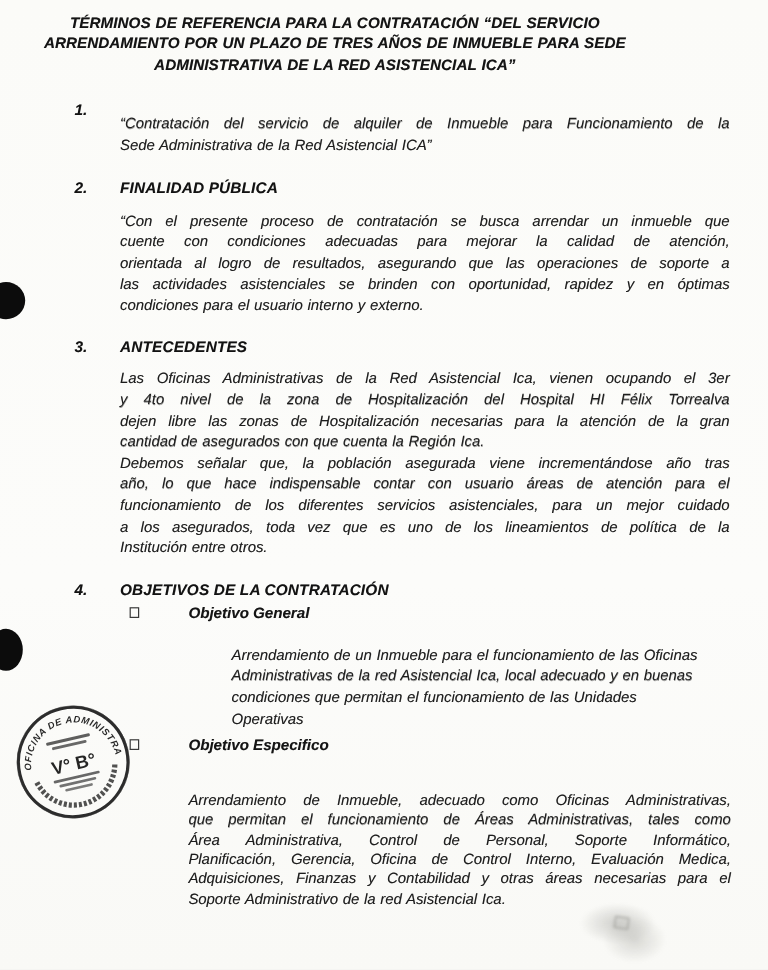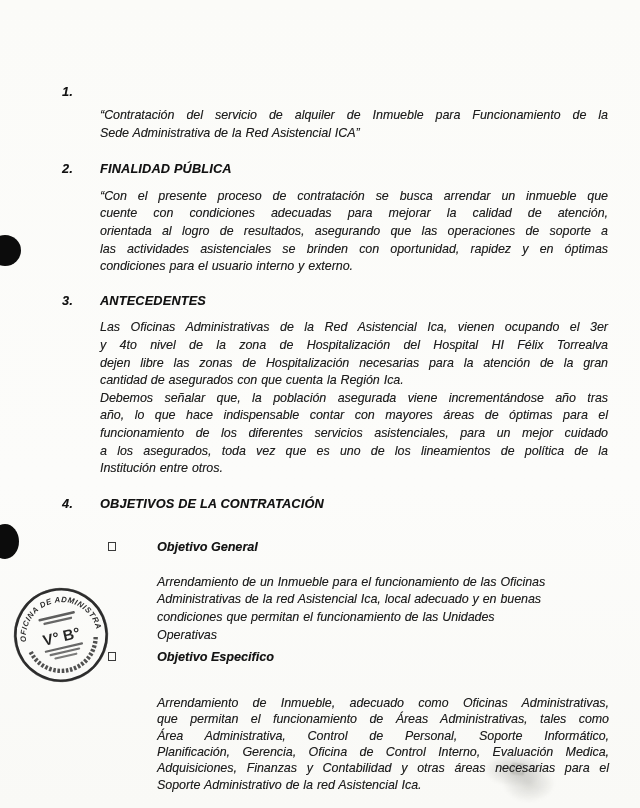--- a/index.html
+++ b/index.html
@@ -28,32 +28,32 @@
   }
   .sec-heading {
     position:relative; font-weight:bold; font-size:12.7px; color:#121212;
     letter-spacing:0.2px;
   }
   .sec-number { position:absolute; left:-38px; top:0; font-weight:bold; }
   .m1 { margin-top:5px; }
   .lines > div { text-align:justify; text-align-last:justify; word-spacing:0.5px; }
   .lines > div:last-of-type { text-align-last:left; }
   .lines.center > div { text-align:center; text-align-last:center; }
-  .lines.left > div { text-align:right; text-align-last:left; }
-  .p-s1 { margin-top:28px; }
+  .lines.left > div { text-align:right; text-align-last:left;margin-left:36px; }
+  .p-s1 { margin-top:16px; }
   .h-s2 { margin-top:19px; }
   .p-s2 { margin-top:9px; }
   .h-s3 { margin-top:17px; }
   .p-s3a { margin-top:9px; }
   .p-s3b { margin-top:0; }
   .h-s4 { margin-top:18px; }
   
   .sub { position:relative; margin-left:57px; width:452px; }
   .sub-heading { font-weight:bold; font-size:12.6px; color:#141414; }
-  .h-sub1 { margin-top:26px; }
+  .h-sub1 { margin-top:2px; }
   .p-sub1 { margin-top:17px; }
   .h-sub2 { margin-top:5px; }
   .p-sub2 { margin-top:28px; }
   .p-sub2 .lines > div { line-height:16.4px; }
   .square-bullet {
     position:absolute; left:-49px; top:3px; width:8px; height:9px;
     border:1.6px solid #3a3a3a; background:transparent;
   }
   
   .ink-blob { position:absolute; background:#0c0c0c; border-radius:50%; z-index:3; }
@@ -75,20 +75,26 @@
     position:absolute; left:12px; top:585px; width:98px; height:100px; z-index:4;
     transform:rotate(-13deg);
     opacity:0.92;
   }
 </style>
 </head>
 <body>
 
 <div class="page">
 
+  <div class="doc-title lines center">
+
+  <div>TÉRMINOS DE REFERENCIA PARA LA CONTRATACIÓN “DEL SERVICIO</div>
+      <div>ARRENDAMIENTO POR UN PLAZO DE TRES AÑOS DE INMUEBLE PARA SEDE</div>
+      <div>ADMINISTRATIVA DE LA RED ASISTENCIAL ICA”</div>
+    </div>
 
   <div class="content">
 
     <div class="sec-heading m1">
       <span class="sec-number">1.</span>
     </div>
     <div class="lines p-s1">
 
     <div>“Contratación del servicio de alquiler de Inmueble para Funcionamiento de la</div>
         <div>Sede Administrativa de la Red Asistencial ICA”</div>
@@ -114,21 +120,21 @@
     <div class="lines p-s3a">
 
     <div>Las Oficinas Administrativas de la Red Asistencial Ica, vienen ocupando el 3er</div>
         <div>y 4to nivel de la zona de Hospitalización del Hospital HI Félix Torrealva</div>
         <div>dejen libre las zonas de Hospitalización necesarias para la atención de la gran</div>
         <div>cantidad de asegurados con que cuenta la Región Ica.</div>
       </div>
     <div class="lines p-s3b">
 
     <div>Debemos señalar que, la población asegurada viene incrementándose año tras</div>
-        <div>año, lo que hace indispensable contar con mayores áreas de óptimas para el</div>
+        <div>año, lo que hace indispensable contar con usuario áreas de atención para el</div>
         <div>funcionamiento de los diferentes servicios asistenciales, para un mejor cuidado</div>
         <div>a los asegurados, toda vez que es uno de los lineamientos de política de la</div>
         <div>Institución entre otros.</div>
       </div>
 
     <div class="sec-heading h-s4">
       <span class="sec-number">4.</span>
       <span>OBJETIVOS DE LA CONTRATACIÓN</span>
     </div>
 

